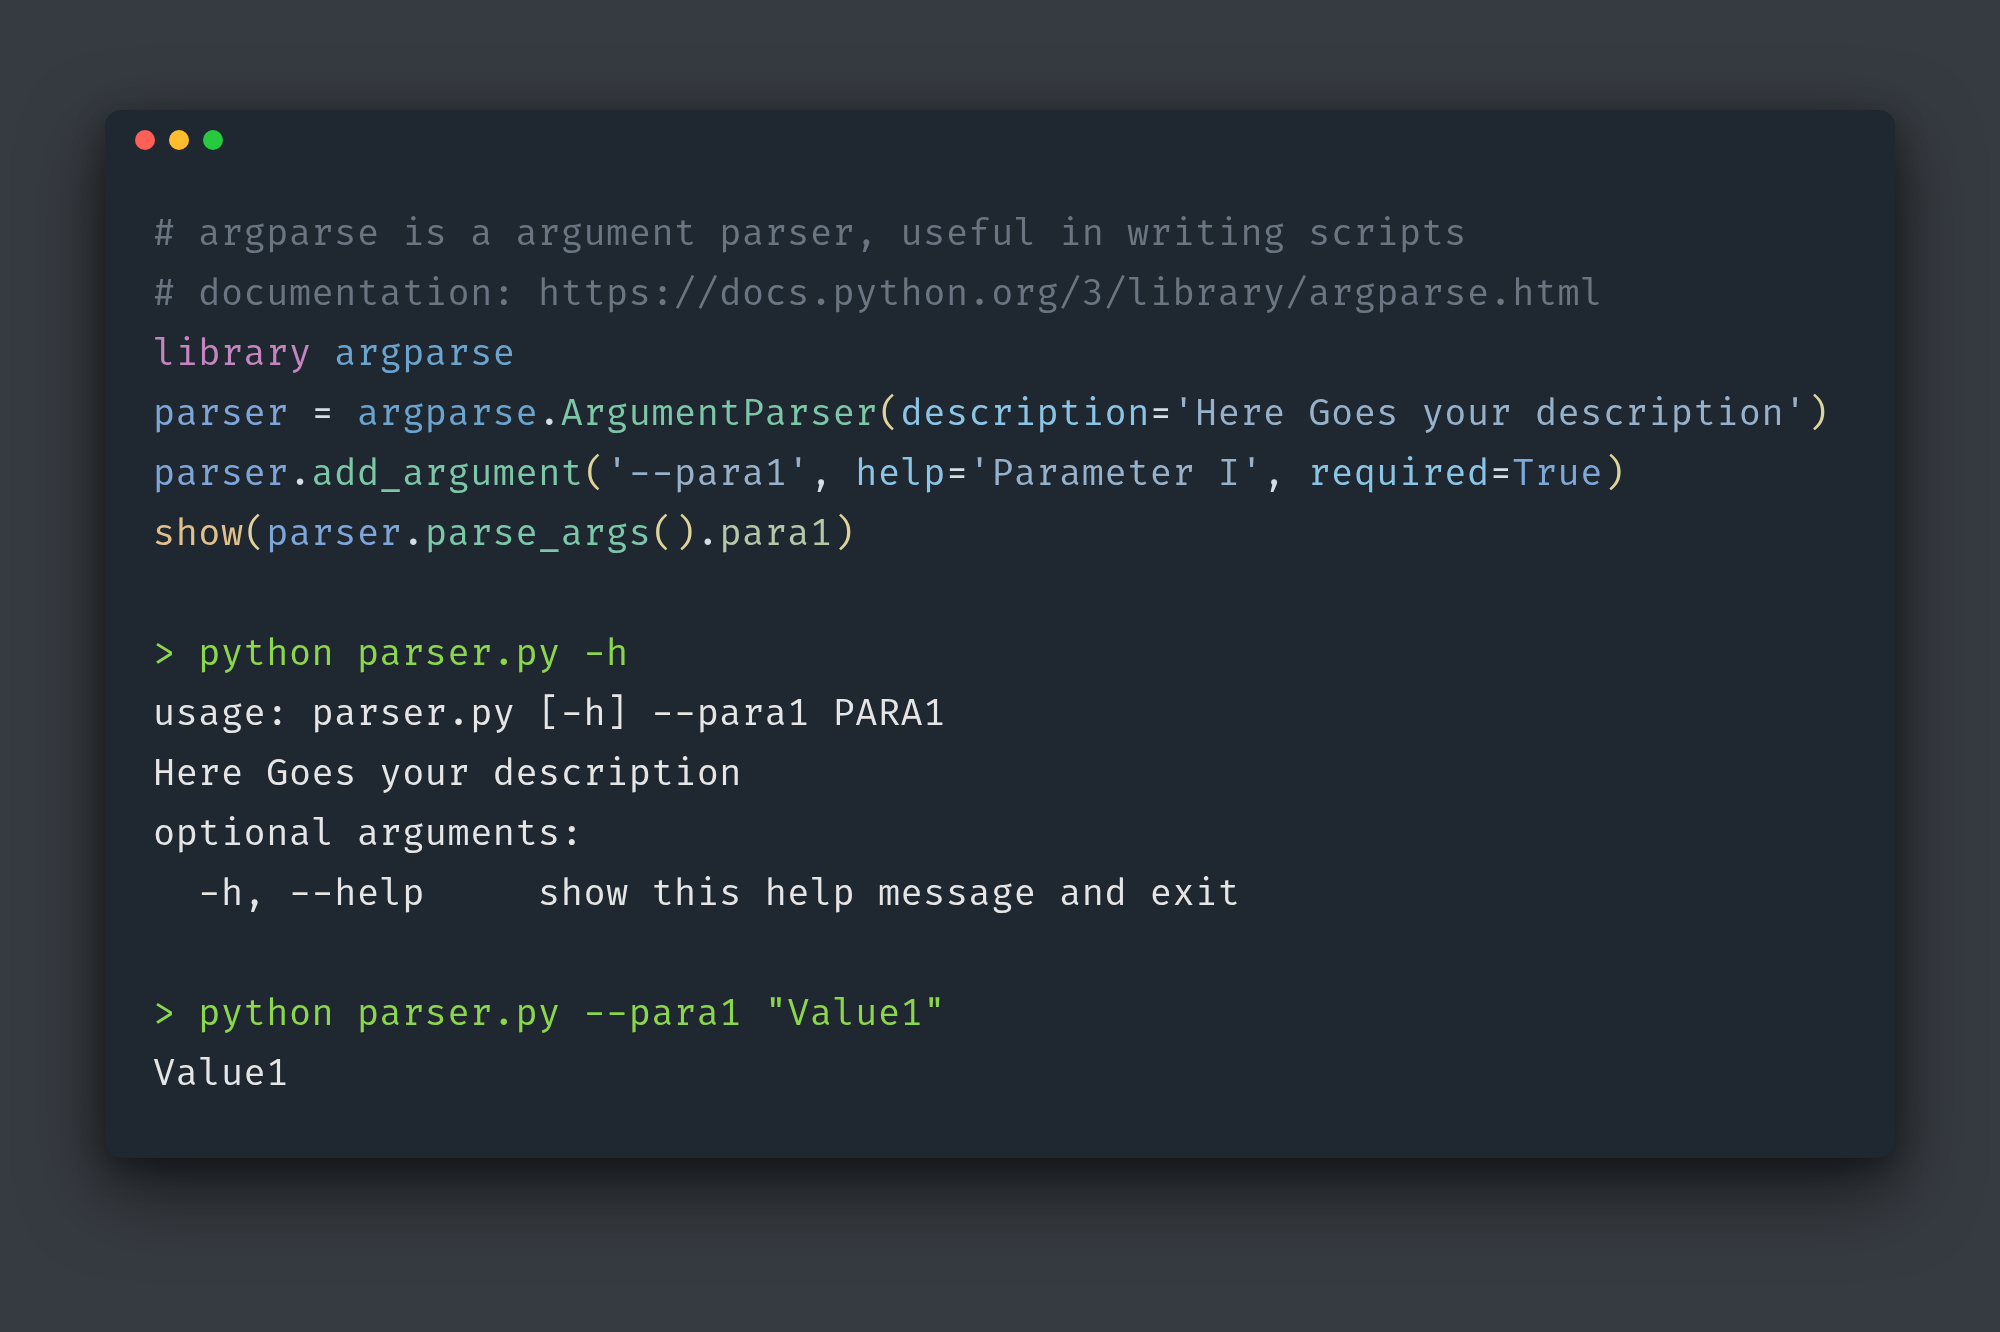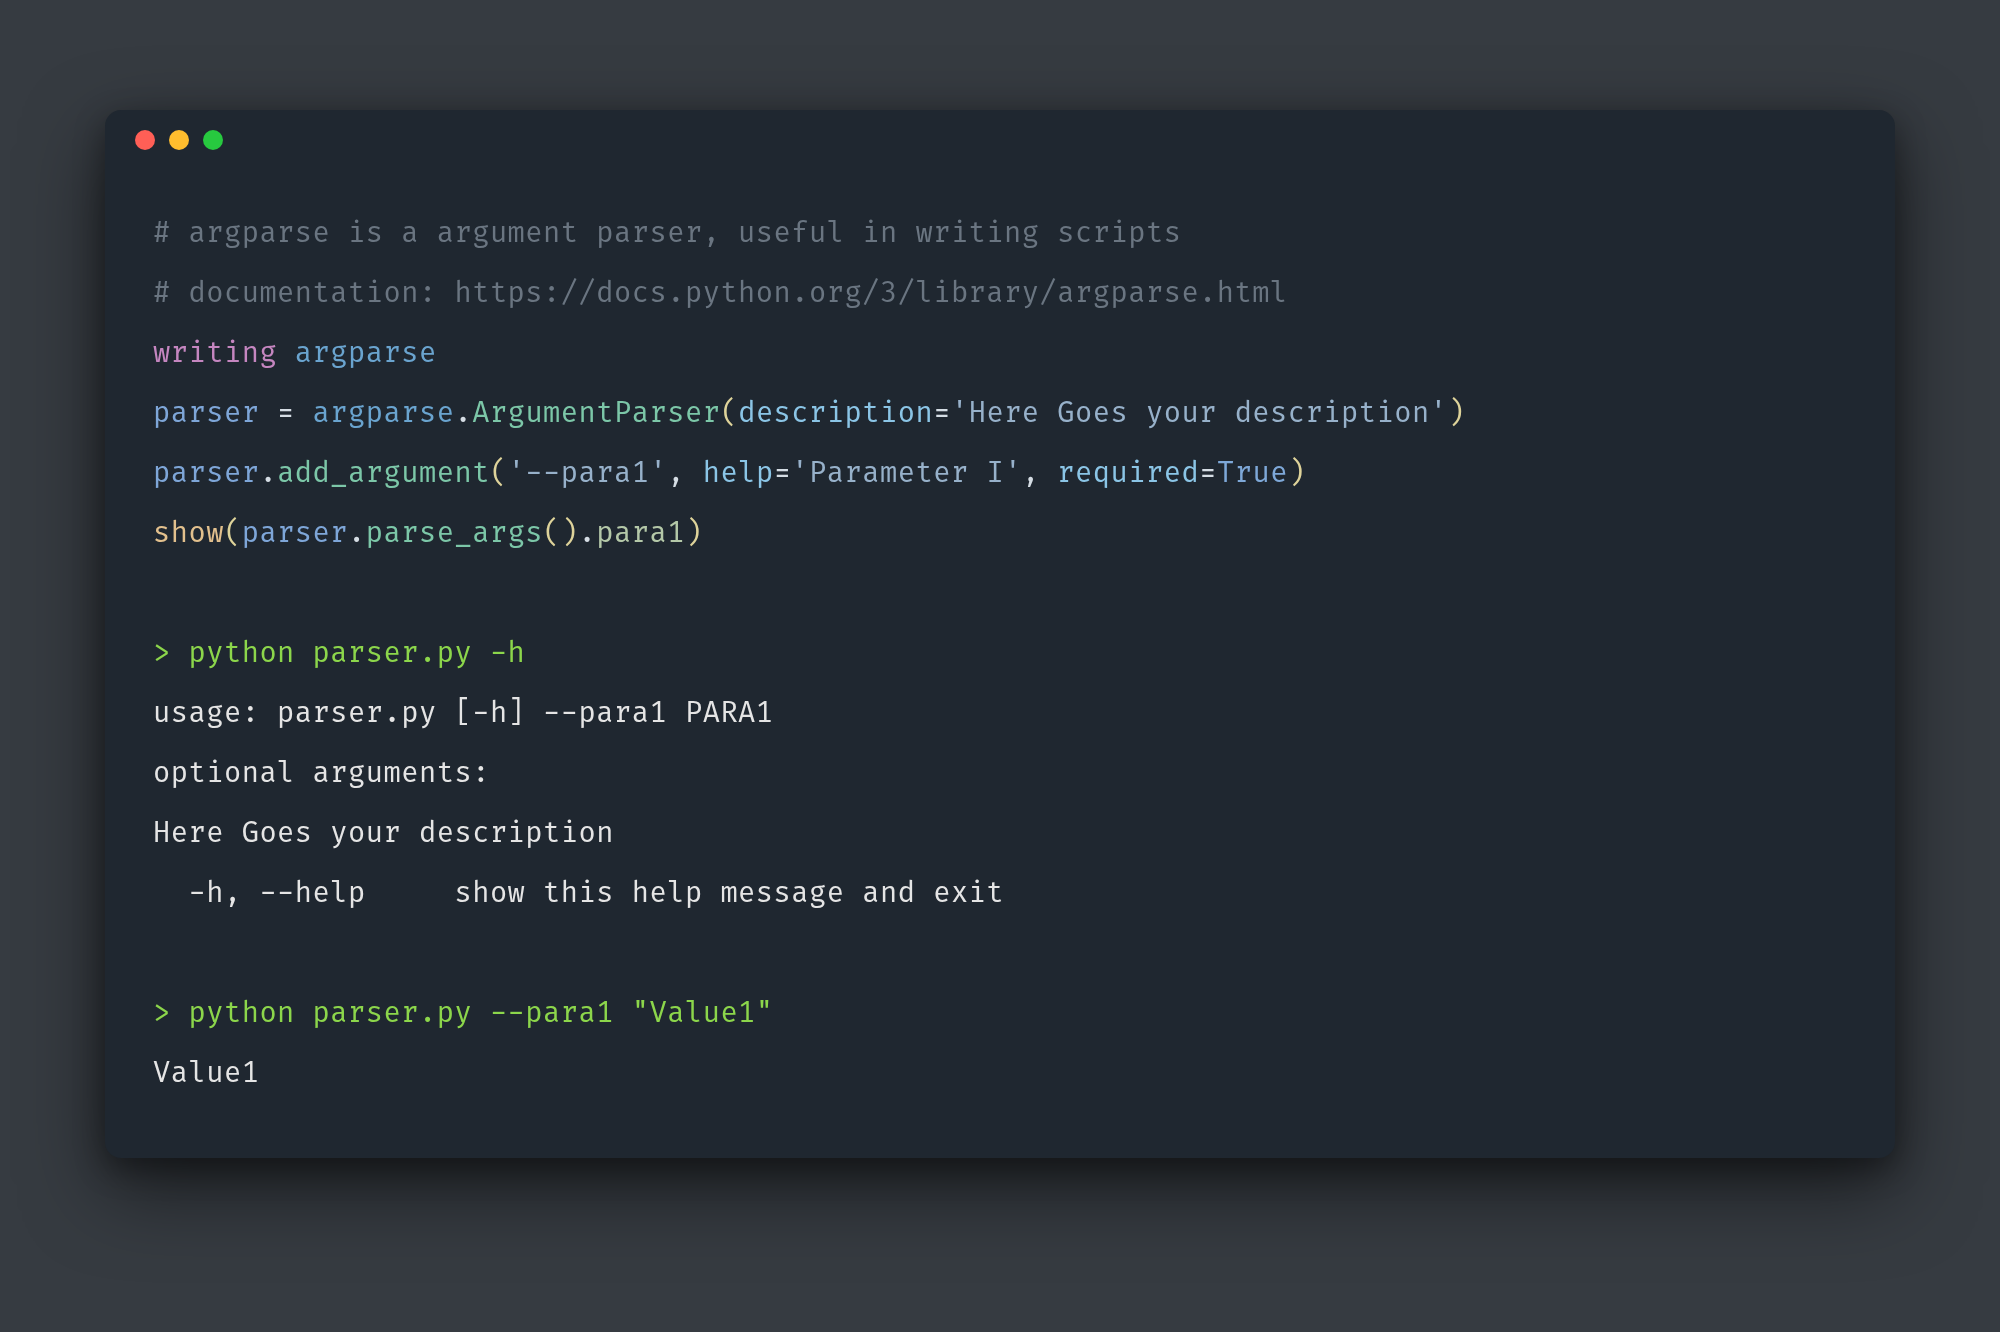--- a/index.html
+++ b/index.html
@@ -34,21 +34,21 @@
   }
   .dot.red    { background: #ff5f56; }
   .dot.yellow { background: #ffbd2e; }
   .dot.green  { background: #27c93f; }
   .code {
     padding: 34px 48px 54px 48px;
     color: #d5dde4;
   }
   .line {
     white-space: pre;
-    font-size: 28px;
+    font-size: 36px;
     line-height: 60px;
     letter-spacing: 0.5px;
   }
   .blank { height: 60px; }
 
   
   .c-comment  { color: #6a7581; }
   .c-keyword  { color: #c586c0; }
   .c-module   { color: #6aa4cf; }
   .c-var      { color: #7ea6d8; margin-top: 12px; }
@@ -72,34 +72,34 @@
     <div class="dot red"></div>
     <div class="dot yellow"></div>
     <div class="dot green"></div>
   </div>
 
   <div class="code">
 
     <div class="line"><span class="c-comment"># argparse is a argument parser, useful in writing scripts</span></div>
     <div class="line"><span class="c-comment"># documentation: https://docs.python.org/3/library/argparse.html</span></div>
 
-    <div class="line"><span class="c-keyword">writing</span><span> </span><span class="c-module">argparse</span></div>
+    <div class="line"><span class="c-keyword">library</span><span> </span><span class="c-module">argparse</span></div>
 
     <div class="line"><span class="c-var">parser</span><span class="c-op"> = </span><span class="c-module">argparse</span><span class="c-op">.</span><span class="c-func">ArgumentParser</span><span class="c-paren">(</span><span class="c-param">description</span><span class="c-op">=</span><span class="c-string">'Here Goes your description'</span><span class="c-paren">)</span></div>
 
     <div class="line"><span class="c-var">parser</span><span class="c-op">.</span><span class="c-func">add_argument</span><span class="c-paren">(</span><span class="c-string">'--para1'</span><span class="c-op">, </span><span class="c-param">help</span><span class="c-op">=</span><span class="c-string">'Parameter I'</span><span class="c-op">, </span><span class="c-param">required</span><span class="c-op">=</span><span class="c-bool">True</span><span class="c-paren">)</span></div>
 
     <div class="line"><span class="c-print">show</span><span class="c-paren">(</span><span class="c-var">parser</span><span class="c-op">.</span><span class="c-func">parse_args</span><span class="c-paren">(</span><span class="c-paren">)</span><span class="c-op">.</span><span class="c-attr">para1</span><span class="c-paren">)</span></div>
 
     <div class="blank"></div>
 
     <div class="line"><span class="c-prompt">&gt; python parser.py -h</span></div>
     <div class="line"><span class="c-out">usage: parser.py [-h] --para1 PARA1</span></div>
+    <div class="line"><span class="c-out">Here Goes your description</span></div>
     <div class="line"><span class="c-out">optional arguments:</span></div>
-    <div class="line"><span class="c-out">Here Goes your description</span></div>
     <div class="line"><span class="c-out">  -h, --help     show this help message and exit</span></div>
 
     <div class="blank"></div>
 
     <div class="line"><span class="c-prompt">&gt; python parser.py --para1 "Value1"</span></div>
     <div class="line"><span class="c-out">Value1</span></div>
 
   </div>
 </div>
 

